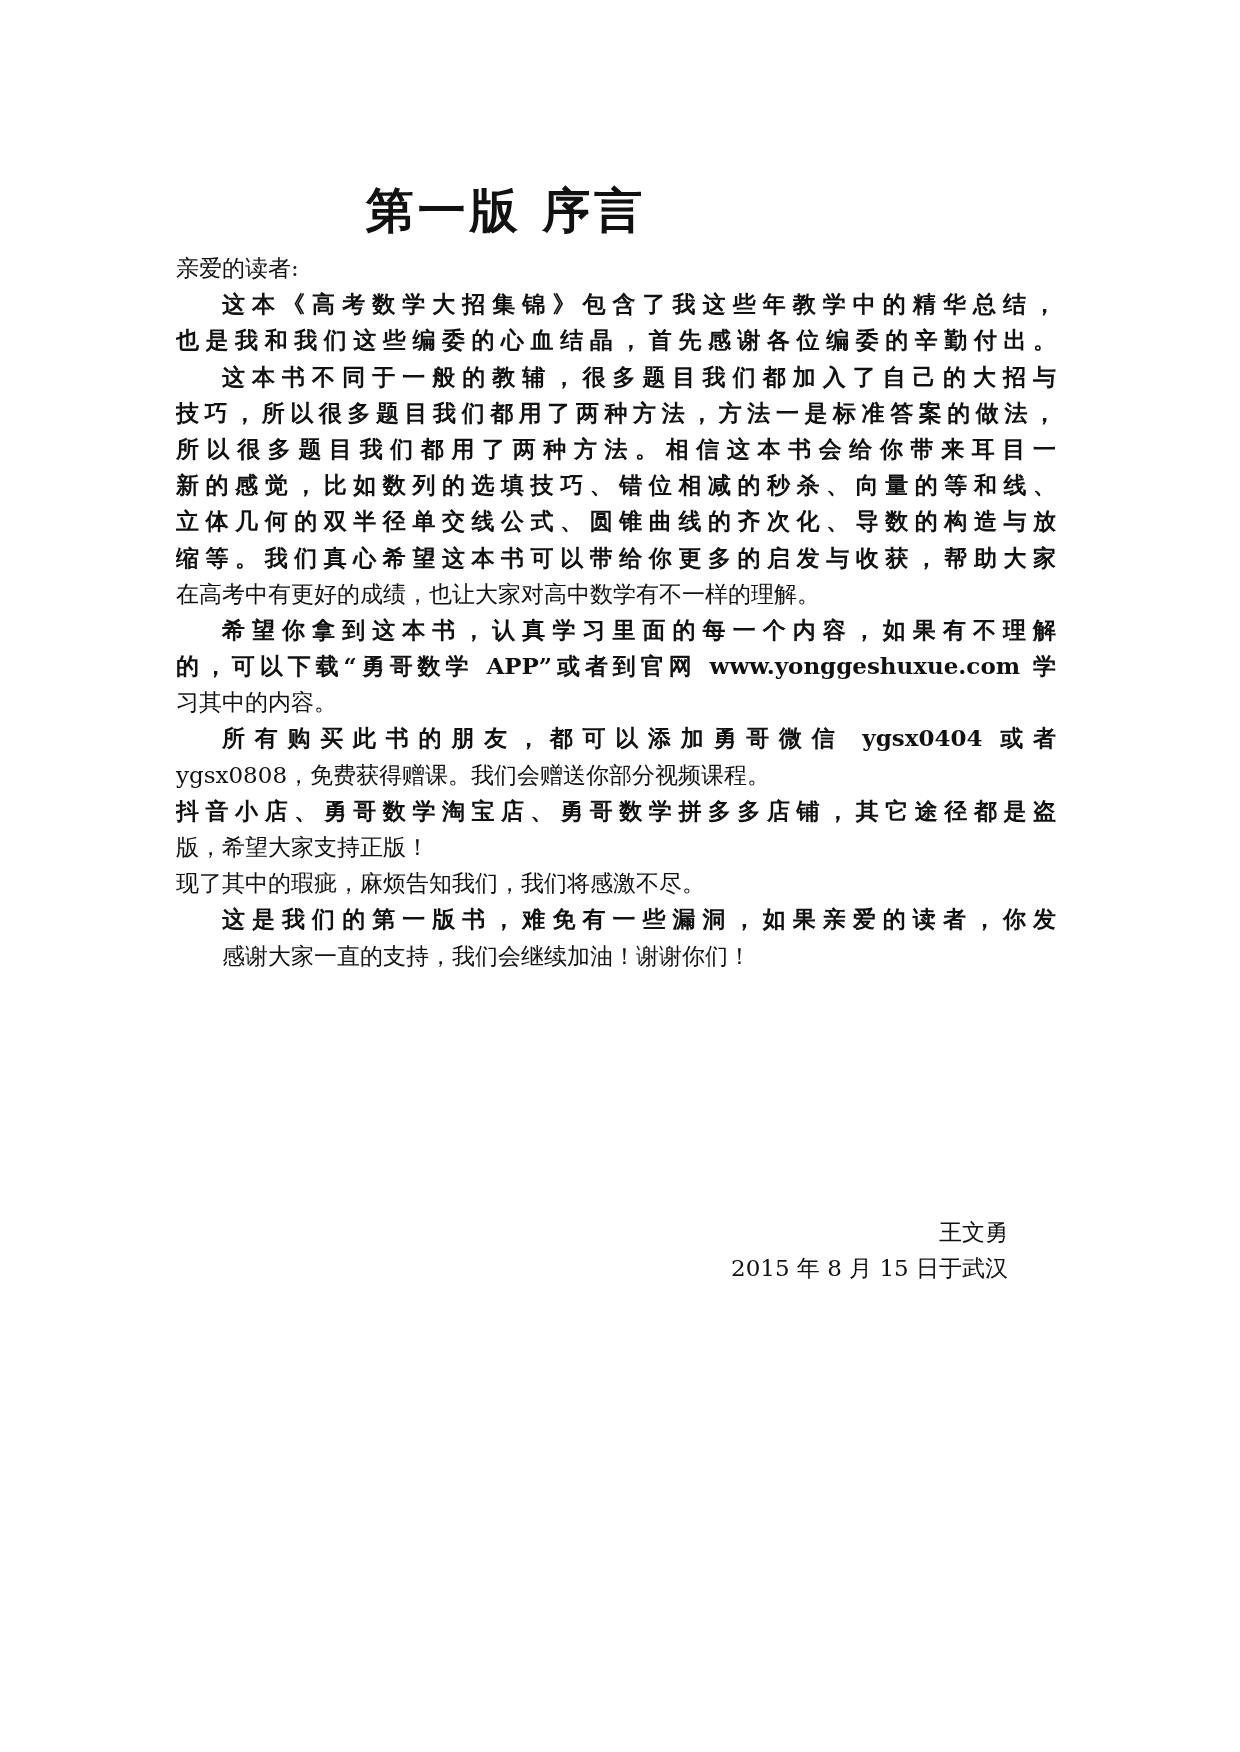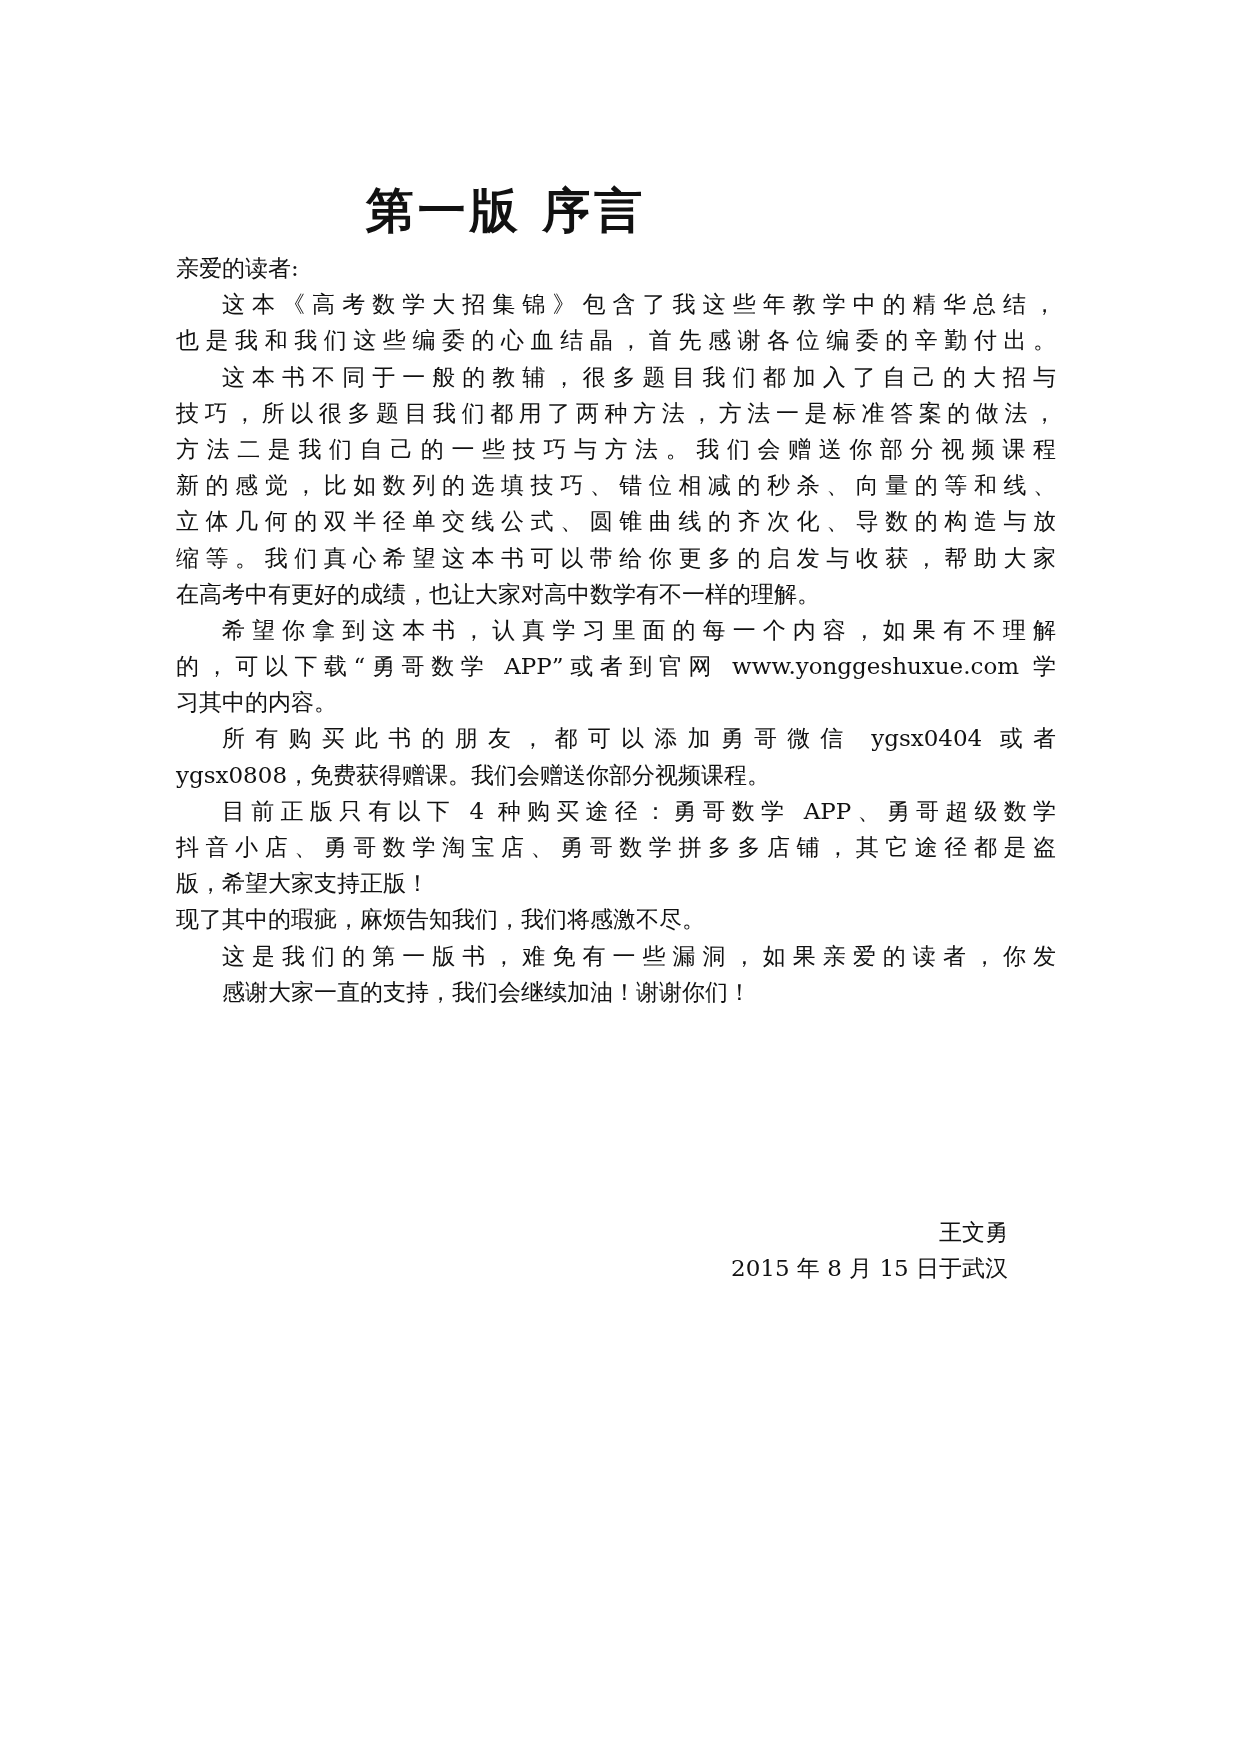--- a/index.html
+++ b/index.html
@@ -12,49 +12,48 @@
       position: absolute; left: 0; width: 1012px; top: 148px;
       text-align: center; font-size: 48px; font-weight: bold;
       letter-spacing: 4px; line-height: 60px;
     }
     .body-text {
       position: absolute; left: 176px; width: 880px; top: 250px;
       font-size: 23px; line-height: 36.2px;
     }
     .line { white-space: nowrap; display: block; height: 36.2px; overflow: visible; }
     .line.indent { padding-left: 46px; }
-    .line.justify { text-align: justify; text-align-last: justify; white-space: normal; overflow: hidden; }
+    .line.justify { text-align: justify; text-align-last: justify; white-space: normal; overflow: hidden; font-weight: bold; }
     .signature {
       position: absolute; right: 232px; top: 1214px; text-align: right;
       font-size: 23px; line-height: 36px;
     }
     .sig-line { display: block; white-space: nowrap; margin-left: 48px; }
   </style>
 </head>
 <body>
 
 <h1 class="page-title">第一版 序言</h1>
 
 <div class="body-text">
   <span class="line">亲爱的读者:</span>
   <span class="line indent justify">这本《高考数学大招集锦》包含了我这些年教学中的精华总结，</span>
   <span class="line justify">也是我和我们这些编委的心血结晶，首先感谢各位编委的辛勤付出。</span>
   <span class="line indent justify">这本书不同于一般的教辅，很多题目我们都加入了自己的大招与</span>
   <span class="line justify">技巧，所以很多题目我们都用了两种方法，方法一是标准答案的做法，</span>
-  <span class="line justify">方法二是我们自己的一些技巧与方法。我们会赠送你部分视频课程</span>
+  <span class="line justify">所以很多题目我们都用了两种方法。相信这本书会给你带来耳目一</span>
   <span class="line justify">新的感觉，比如数列的选填技巧、错位相减的秒杀、向量的等和线、</span>
   <span class="line justify">立体几何的双半径单交线公式、圆锥曲线的齐次化、导数的构造与放</span>
   <span class="line justify">缩等。我们真心希望这本书可以带给你更多的启发与收获，帮助大家</span>
   <span class="line">在高考中有更好的成绩，也让大家对高中数学有不一样的理解。</span>
   <span class="line indent justify">希望你拿到这本书，认真学习里面的每一个内容，如果有不理解</span>
   <span class="line justify">的，可以下载“勇哥数学 APP”或者到官网 www.yonggeshuxue.com 学</span>
   <span class="line">习其中的内容。</span>
   <span class="line indent justify">所有购买此书的朋友，都可以添加勇哥微信 ygsx0404 或者</span>
   <span class="line">ygsx0808，免费获得赠课。我们会赠送你部分视频课程。</span>
-  <span class="line indent justify">目前正版只有以下 4 种购买途径：勇哥数学 APP、勇哥超级数学</span>
   <span class="line justify">抖音小店、勇哥数学淘宝店、勇哥数学拼多多店铺，其它途径都是盗</span>
   <span class="line">版，希望大家支持正版！</span>
   <span class="line">现了其中的瑕疵，麻烦告知我们，我们将感激不尽。</span>
   <span class="line indent justify">这是我们的第一版书，难免有一些漏洞，如果亲爱的读者，你发</span>
   <span class="line indent">感谢大家一直的支持，我们会继续加油！谢谢你们！</span>
 </div>
 
 <div class="signature">
   <span class="sig-line">王文勇</span>
   <span class="sig-line">2015 年 8 月 15 日于武汉</span>

